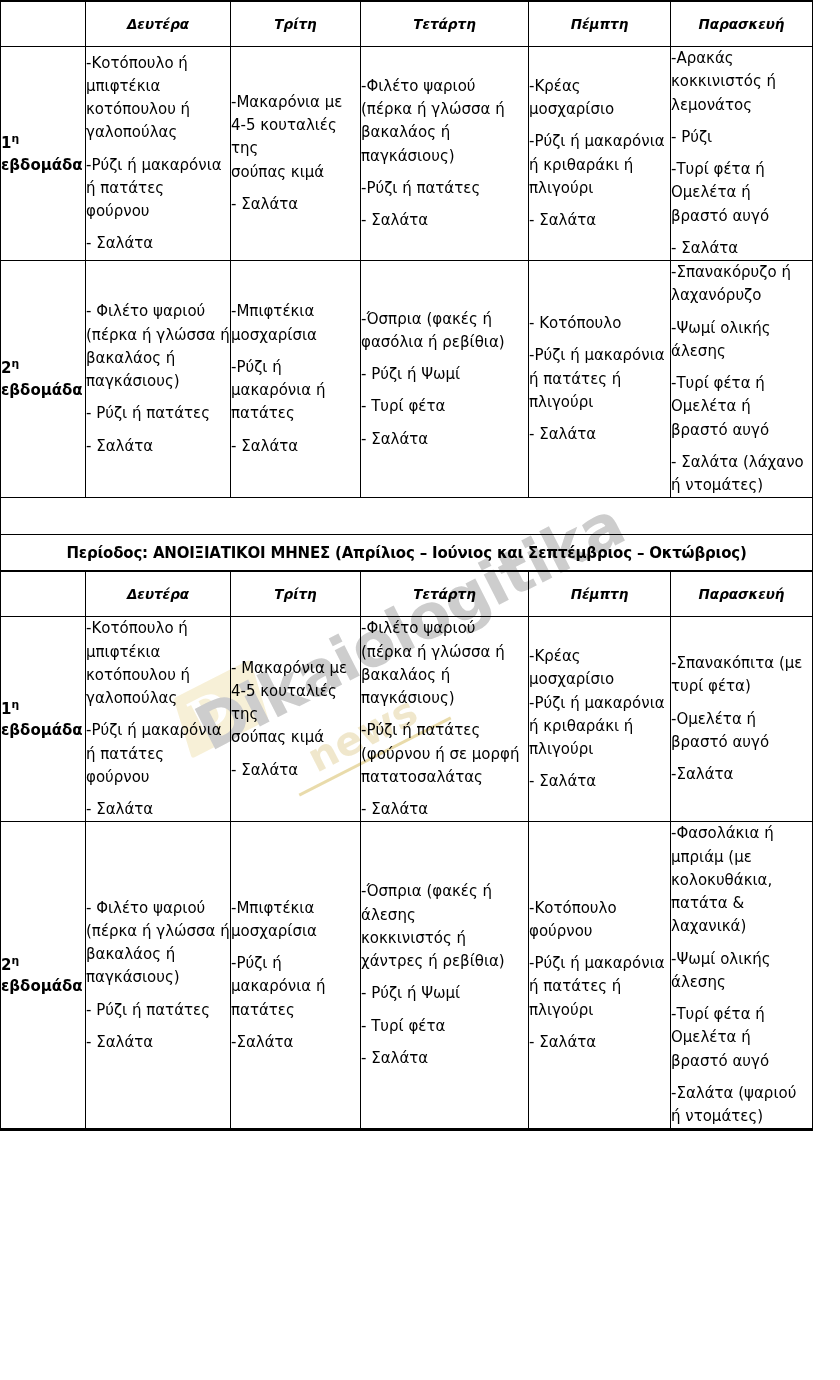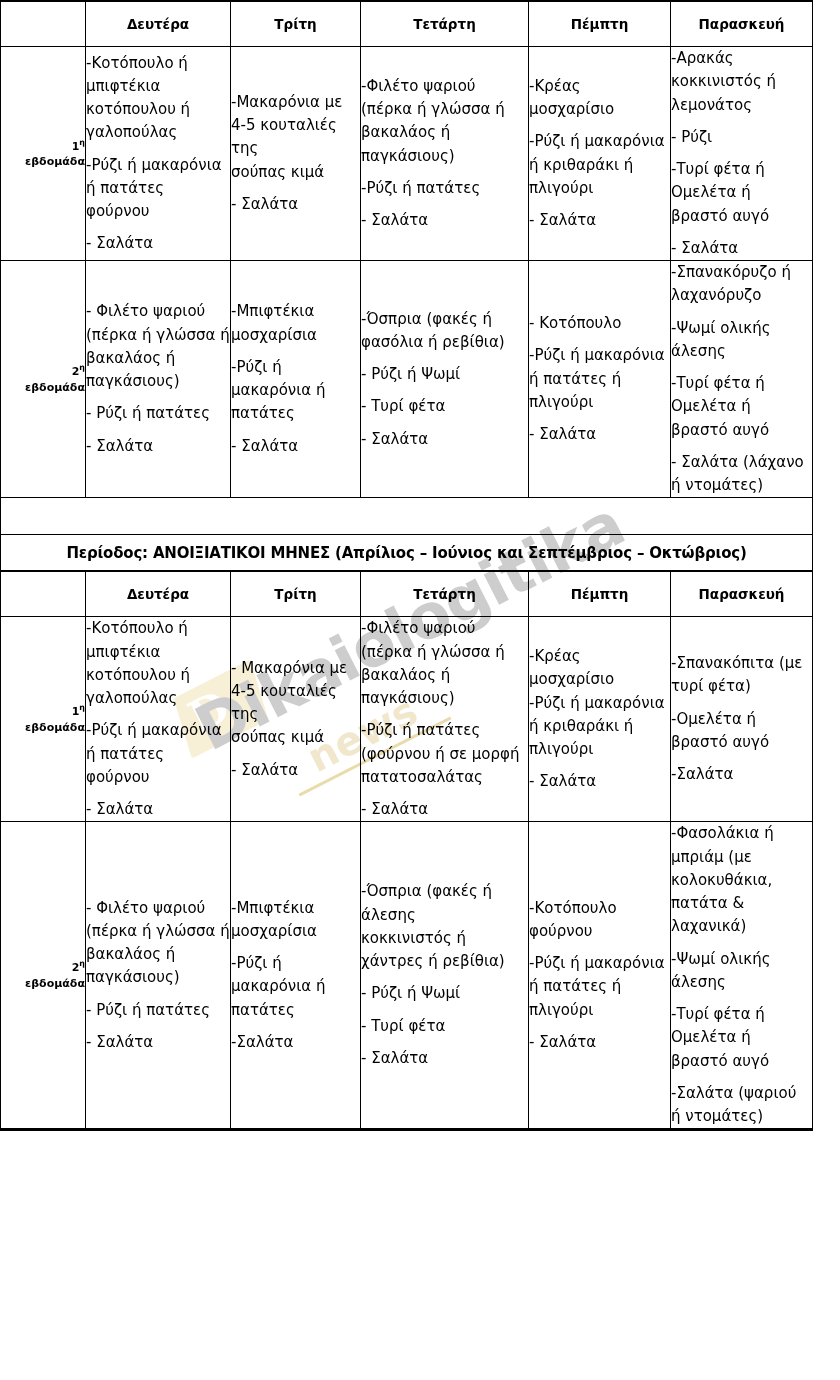--- a/index.html
+++ b/index.html
@@ -105,28 +105,29 @@
     font-weight:bold;
     font-size:15px;
     padding:4px 2px;
     letter-spacing:-.2px;
   }
   td.daycell{
     text-align:center;
     font-size:13.5px;
     height:44px;
     font-weight:bold;
+    font-style:italic;
   }
   tr.dayrow td{
     border-top:2px solid #000;
   }
   td.weeklabel{
-    text-align:right;
+    text-align:left;
     font-weight:bold;
-    font-size:11px;
+    font-size:15px;
     line-height:1.45;
     padding:2px;
   }
   td.meal{
     font-size:15px;
     line-height:1.55;
     padding:10px 8px 10px 9px;
     vertical-align:middle;
   }
   td.meal .ln{display:block;}

